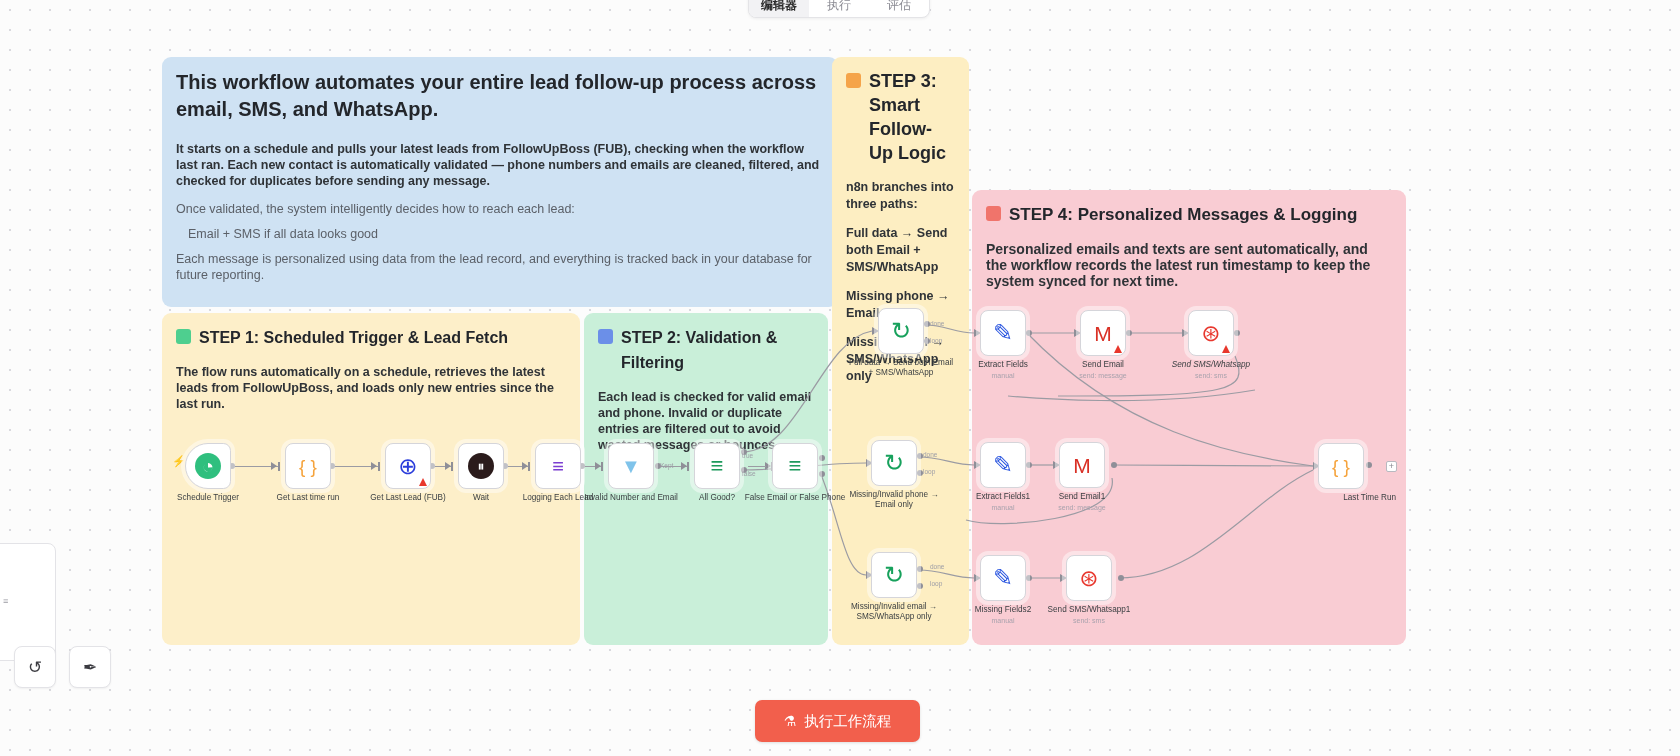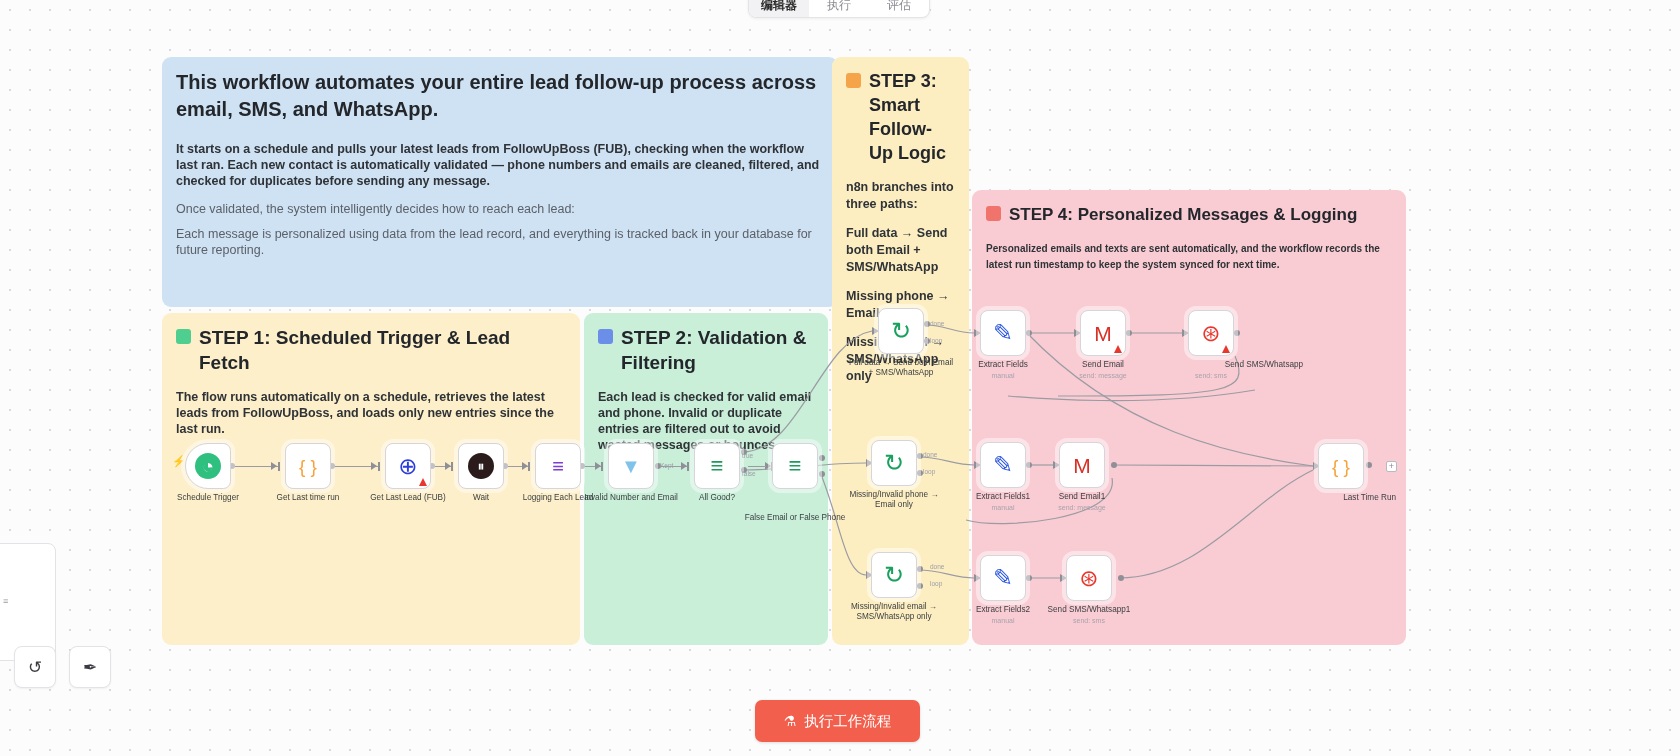--- a/index.html
+++ b/index.html
@@ -40,21 +40,21 @@
   .toptab.active { color: #2b2b2b; font-weight: bold; background: #f2f2f4; }
 
   
   .note {
     position: absolute;
     border-radius: 9px;
     padding: 12px 14px;
     overflow: hidden;
   }
   .note .ntitle {
-    font-size: 19px; font-weight: bold; color: #23262b;
+    font-size: 16px; font-weight: bold; color: #23262b;
     line-height: 25px; margin: 0 0 14px 0;
     display: flex; align-items: flex-start; gap: 8px;
   }
   .note .ntitle.plainwrap { display: block; }
   .sq { display:inline-block; width:15px; height:15px; border-radius:3px; flex:none; margin-top:4px; }
   .note p {
     margin: 0 0 12px 0;
     font-size: 12.5px; line-height: 16px; color: #2f3337; font-weight: bold;
   }
   .note p.small { font-size: 8px; line-height: 11px; font-weight: normal; color: #5b6068; margin-bottom: 9px; }
@@ -63,21 +63,21 @@
   #note-intro  { left:162px; top:57px;  width:676px; height:250px; background:#cfe2f3; }
   #note-step1  { left:162px; top:313px; width:418px; height:332px; background:#fdefc9; }
   #note-step2  { left:584px; top:313px; width:244px; height:332px; background:#c9efd9; }
   #note-step3  { left:832px; top:57px;  width:137px; height:588px; background:#fdeec2; }
   #note-step4  { left:972px; top:190px; width:434px; height:455px; background:#f9ccd3; }
 
   #note-intro .ntitle { font-size: 20px; line-height: 27px; margin-bottom: 18px; }
   #note-intro p { font-size: 12.5px; line-height: 16px; }
   #note-step3 .ntitle { font-size: 18px; line-height: 24px; }
   #note-step3 p { font-size: 12.5px; line-height: 17px; }
-  #note-step4 p { font-weight: bold; font-size: 10px; line-height: 16px; }
+  #note-step4 p { font-weight: bold; font-size: 14px; line-height: 16px; }
   #note-step4 .ntitle { font-size: 17px; }
 
   
   .node {
     position: absolute;
     width: 46px; height: 46px;
     background: #ffffff;
     border: 1px solid #d5d5da;
     border-radius: 8px;
     display: flex; align-items: center; justify-content: center;
@@ -165,20 +165,21 @@
   <div class="toptabs">
     <div class="toptab active">编辑器</div>
     <div class="toptab">执行</div>
     <div class="toptab">评估</div>
   </div>
 
   <div class="note" id="note-intro">
     <div class="ntitle plainwrap">This workflow automates your entire lead follow-up process across email, SMS, and WhatsApp.</div>
     <p>It starts on a schedule and pulls your latest leads from FollowUpBoss (FUB), checking when the workflow last ran. Each new contact is automatically validated — phone numbers and emails are cleaned, filtered, and checked for duplicates before sending any message.</p>
     <p class="small">Once validated, the system intelligently decides how to reach each lead:</p>
+    <p class="small" style="margin-left:12px">Email + SMS if all data looks good</p>
     <p class="small">Each message is personalized using data from the lead record, and everything is tracked back in your database for future reporting.</p>
 
   </div>
 
   <div class="note" id="note-step1">
     <div class="ntitle">
       <span class="sq" style="background:#4ecf8f"></span>
       <span>STEP 1: Scheduled Trigger &amp; Lead Fetch</span>
     </div>
     <p>The flow runs automatically on a schedule, retrieves the latest leads from FollowUpBoss, and loads only new entries since the last run.</p>
@@ -348,21 +349,21 @@
         <span class="glyph" style="color: rgb(127, 195, 234); font-size: 20px;">▼</span>
       </div>
       <div class="nlabel" style="left: 631px; top: 493px;">Invalid Number and Email</div>
       <div class="node" style="left: 694px; top: 443px;">
         <span class="glyph" style="color: rgb(30, 154, 92); font-size: 22px;">≡</span>
       </div>
       <div class="nlabel" style="left: 717px; top: 493px;">All Good?</div>
       <div class="node" style="left: 772px; top: 443px;">
         <span class="glyph" style="color: rgb(30, 154, 92); font-size: 22px;">≡</span>
       </div>
-      <div class="nlabel" style="left: 795px; top: 493px; margin-top: 20px;">False Email or False Phone</div>
+      <div class="nlabel" style="left: 795px; top: 493px;">False Email or False Phone</div>
       <div class="node" style="left: 878px; top: 308px;">
         <span class="glyph" style="color: rgb(23, 161, 92); font-size: 24px;">↻</span>
       </div>
       <div class="nlabel" style="left: 901px; top: 358px;">Full data → Send both Email + SMS/WhatsApp</div>
       <div class="node" style="left: 871px; top: 440px;">
         <span class="glyph" style="color: rgb(23, 161, 92); font-size: 24px;">↻</span>
       </div>
       <div class="nlabel" style="left: 894px; top: 490px;">Missing/Invalid phone → Email only</div>
       <div class="node" style="left: 871px; top: 552px;">
         <span class="glyph" style="color: rgb(23, 161, 92); font-size: 24px;">↻</span>
@@ -376,36 +377,36 @@
       <div class="node" style="left: 1080px; top: 310px;">
         <span class="glyph" style="color: rgb(217, 48, 37); font-size: 21px;">M</span>
         <span class="warn"></span>
       </div>
       <div class="nlabel" style="left: 1103px; top: 360px;">Send Email</div>
       <div class="nsub" style="left: 1103px; top: 371px;">send: message</div>
       <div class="node" style="left: 1188px; top: 310px;">
         <span class="glyph" style="color: rgb(232, 56, 46); font-size: 23px;">⊛</span>
         <span class="warn"></span>
       </div>
-      <div class="nlabel" style="left: 1264px; top: 360px;">Send SMS/Whatsapp</div>
+      <div class="nlabel" style="left: 1211px; top: 360px; font-style: italic;">Send SMS/Whatsapp</div>
       <div class="nsub" style="left: 1211px; top: 371px;">send: sms</div>
       <div class="node" style="left: 980px; top: 442px;">
         <span class="glyph" style="color: rgb(43, 86, 224); font-size: 24px;">✎</span>
       </div>
       <div class="nlabel" style="left: 1003px; top: 492px;">Extract Fields1</div>
       <div class="nsub" style="left: 1003px; top: 503px;">manual</div>
       <div class="node" style="left: 1059px; top: 442px;">
         <span class="glyph" style="color: rgb(217, 48, 37); font-size: 21px;">M</span>
       </div>
       <div class="nlabel" style="left: 1082px; top: 492px;">Send Email1</div>
       <div class="nsub" style="left: 1082px; top: 503px;">send: message</div>
       <div class="node" style="left: 980px; top: 555px;">
         <span class="glyph" style="color: rgb(43, 86, 224); font-size: 24px;">✎</span>
       </div>
-      <div class="nlabel" style="left: 1003px; top: 605px;">Extract Fields2</div>
+      <div class="nlabel" style="left: 1003px; top: 605px;">Missing Fields2</div>
       <div class="nsub" style="left: 1003px; top: 616px;">manual</div>
       <div class="node" style="left: 1066px; top: 555px;">
         <span class="glyph" style="color: rgb(232, 56, 46); font-size: 23px;">⊛</span>
       </div>
       <div class="nlabel" style="left: 1089px; top: 605px;">Send SMS/Whatsapp1</div>
       <div class="nsub" style="left: 1089px; top: 616px;">send: sms</div>
       <div class="node" style="left: 1318px; top: 443px;">
         <span class="glyph" style="color: rgb(245, 163, 60); font-size: 19px;">{ }</span>
       </div>
       <div class="nlabel" style="left: 1341px; top: 493px; text-align: right;">Last Time Run</div>

